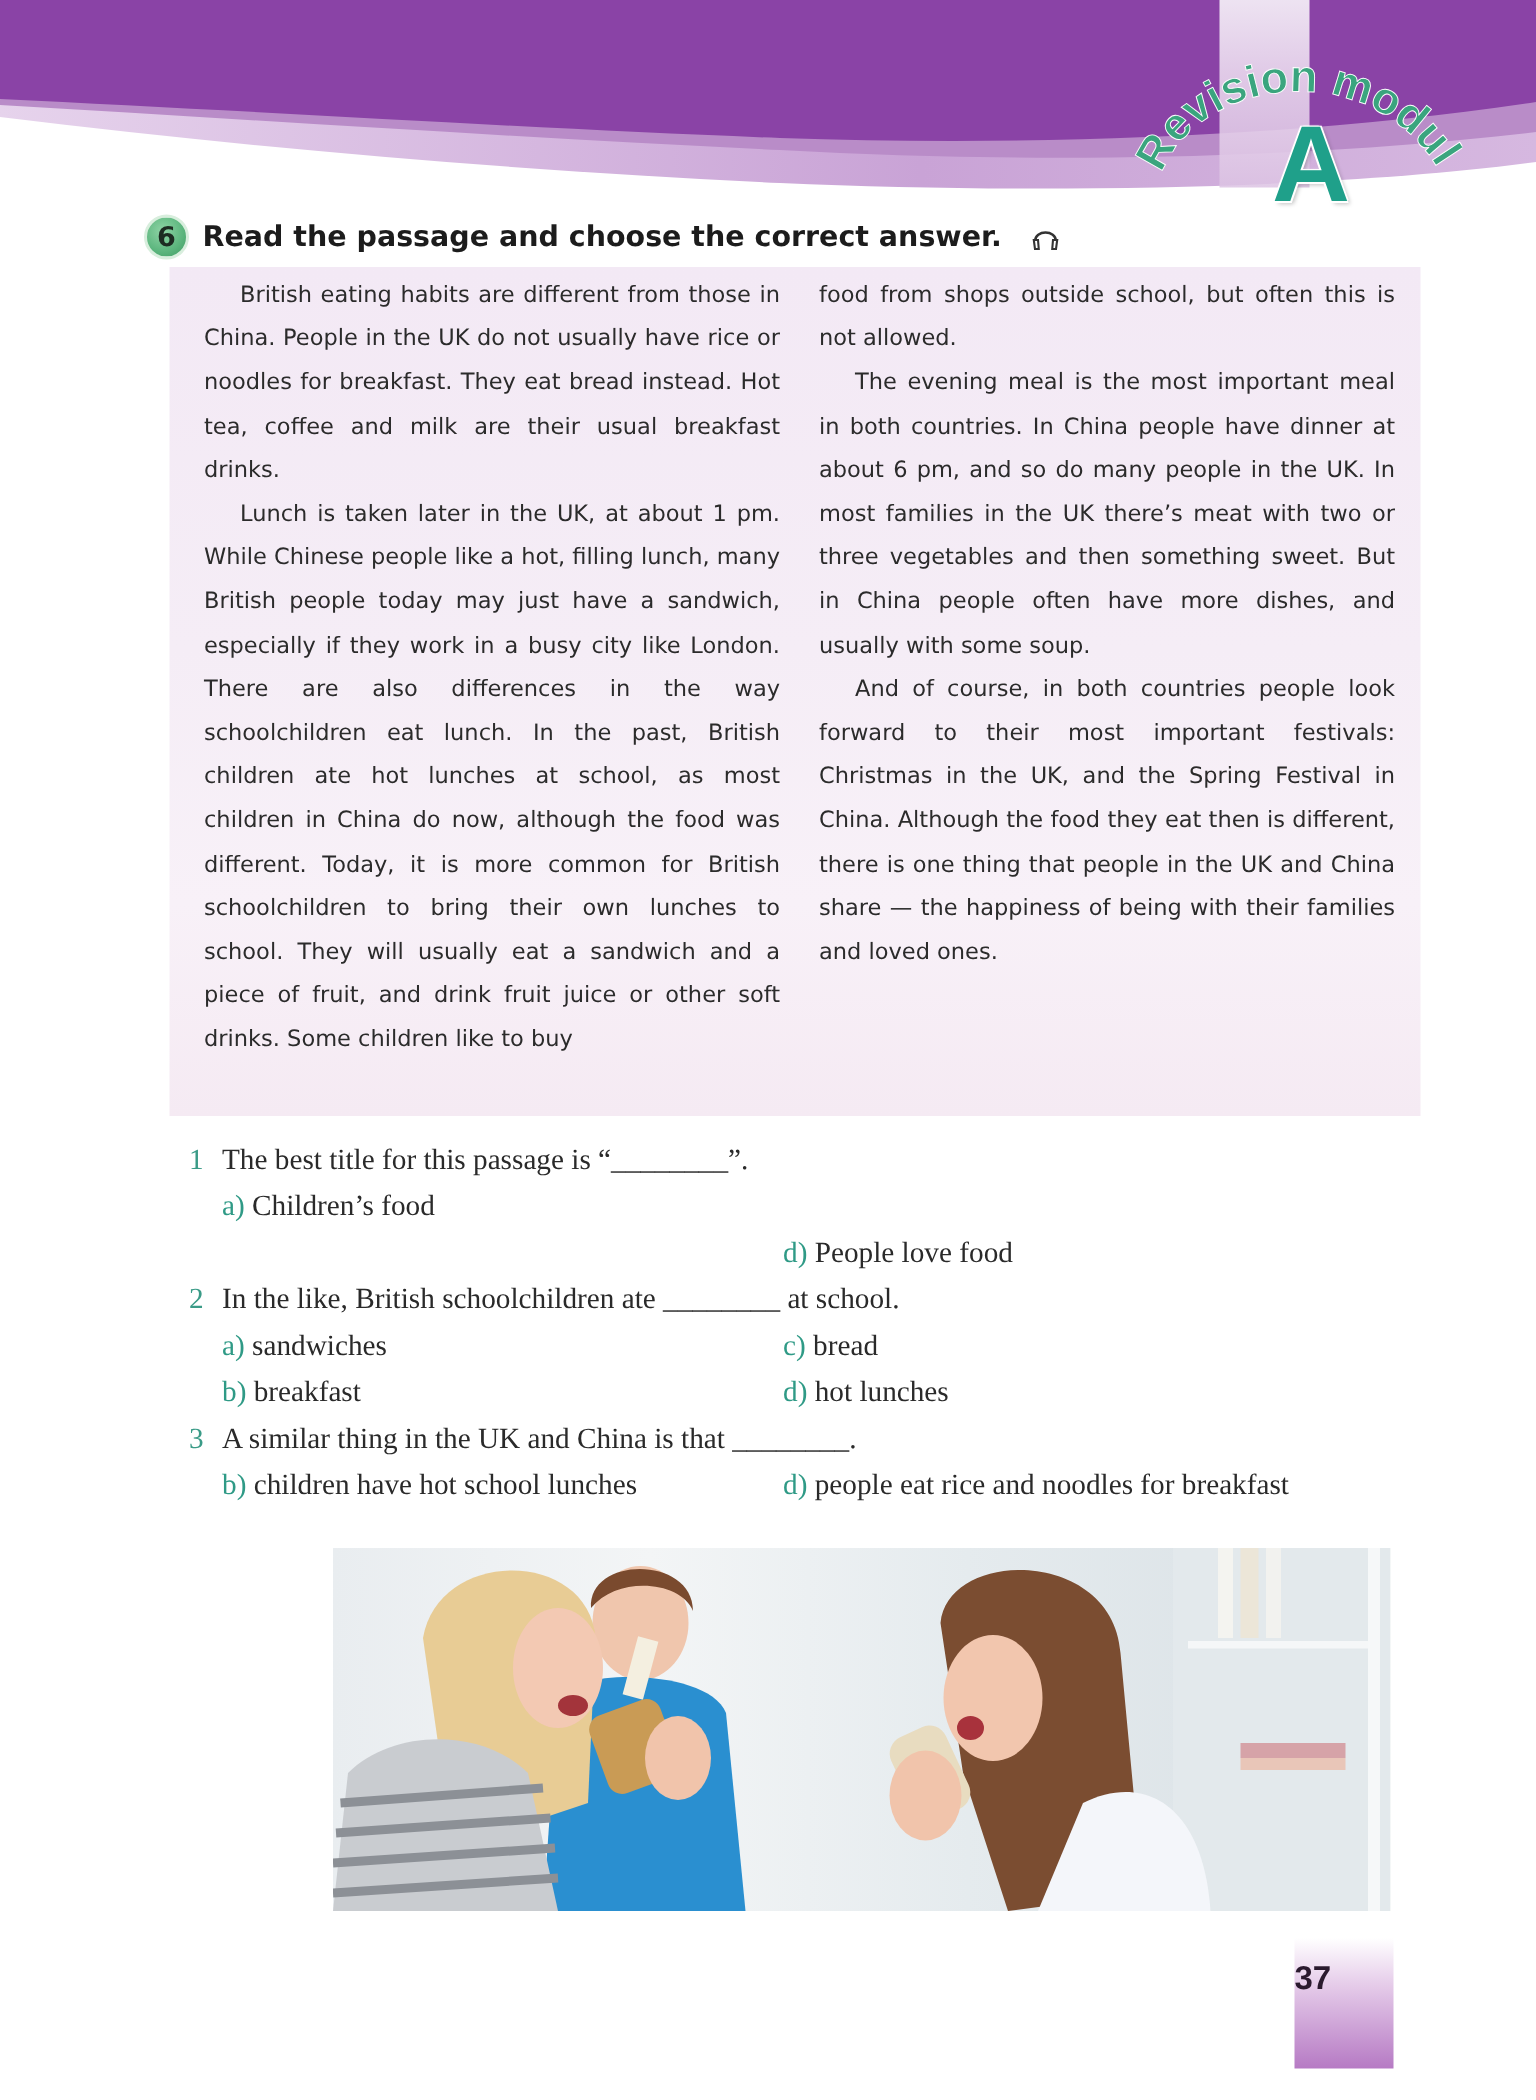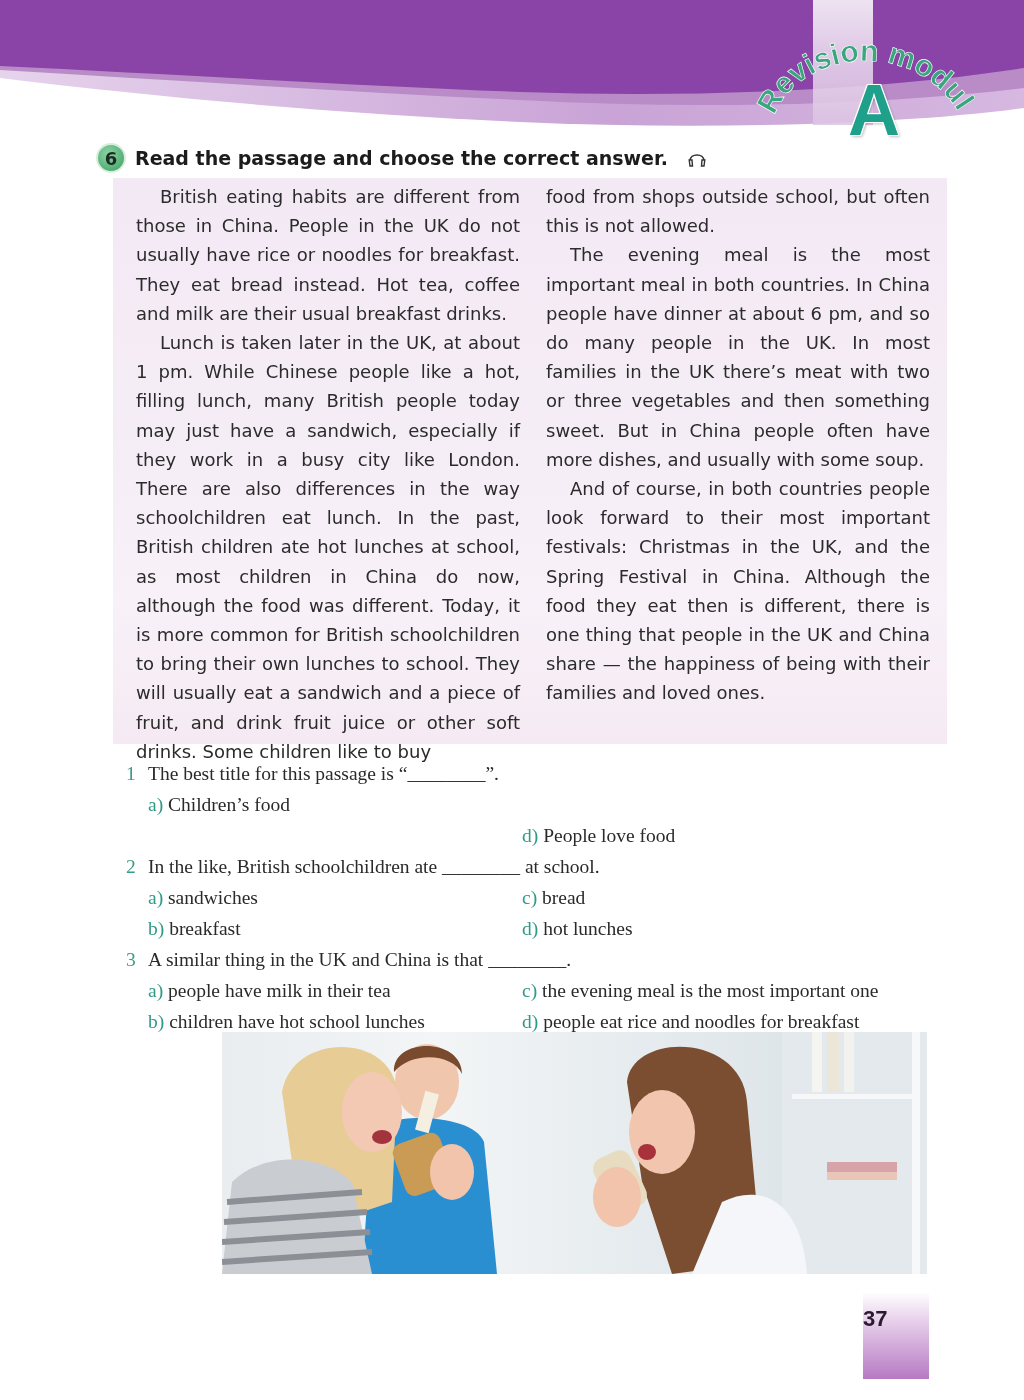--- a/index.html
+++ b/index.html
@@ -41,21 +41,21 @@
     }
     .headphones-icon { margin-left: 18px; width: 22px; height: 22px; display: inline-block; }
 
     
     .passage-box {
       position: absolute; left: 113px; top: 178px; width: 834px; height: 566px;
       background: linear-gradient(180deg, #f3e9f5 0%, #f5edf6 45%, #f8f1f8 75%, #f5eaf3 100%);
     }
     .passage-col {
       position: absolute; top: 4px; width: 384px;
-      font-family: "DejaVu Sans", sans-serif; font-size: 18px; line-height: 29.2px;
+      font-family: "DejaVu Sans", sans-serif; font-size: 15px; line-height: 29.2px;
       color: #2b2b2b; text-align: justify;
     }
     .passage-col.left { left: 23px; }
     .passage-col.right { left: 433px; }
     .passage-col p { margin: 0; text-indent: 24px; }
     .passage-col p.cont { text-indent: 0; }
 
     
     .questions { position: absolute; left: 124px; top: 758px; width: 820px;
       font-family: "Liberation Serif", "DejaVu Serif", serif; font-size: 19.5px; color: #2a2a2a; }
@@ -163,24 +163,20 @@
   <div class="q-row">
     <span class="opt col1"><span class="opt-letter">b)</span> <span>breakfast</span></span>
     <span class="opt col2"><span class="opt-letter">d)</span> <span>hot lunches</span></span>
   </div>
 
   <div class="q-row">
     <span class="q-num">3</span>
     <span class="q-text">A similar thing in the UK and China is that ________.</span>
   </div>
   <div class="q-row">
-    <span class="opt col1"><span class="opt-letter">a)</span> <span>people have milk in their tea</span></span>
-    <span class="opt col2"><span class="opt-letter">c)</span> <span>the evening meal is the most important one</span></span>
-  </div>
-  <div class="q-row">
     <span class="opt col1"><span class="opt-letter">b)</span> <span>children have hot school lunches</span></span>
     <span class="opt col2"><span class="opt-letter">d)</span> <span>people eat rice and noodles for breakfast</span></span>
   </div>
 </div>
 
 <div class="photo" title="Three teenagers laughing and eating sandwiches">
   <svg width="705" height="242" viewBox="0 0 705 242">
 
     <rect x="560" y="0" width="145" height="242" fill="#e3e9ec"></rect>
     <rect x="590" y="0" width="10" height="60" fill="#f4f4f0"></rect>

